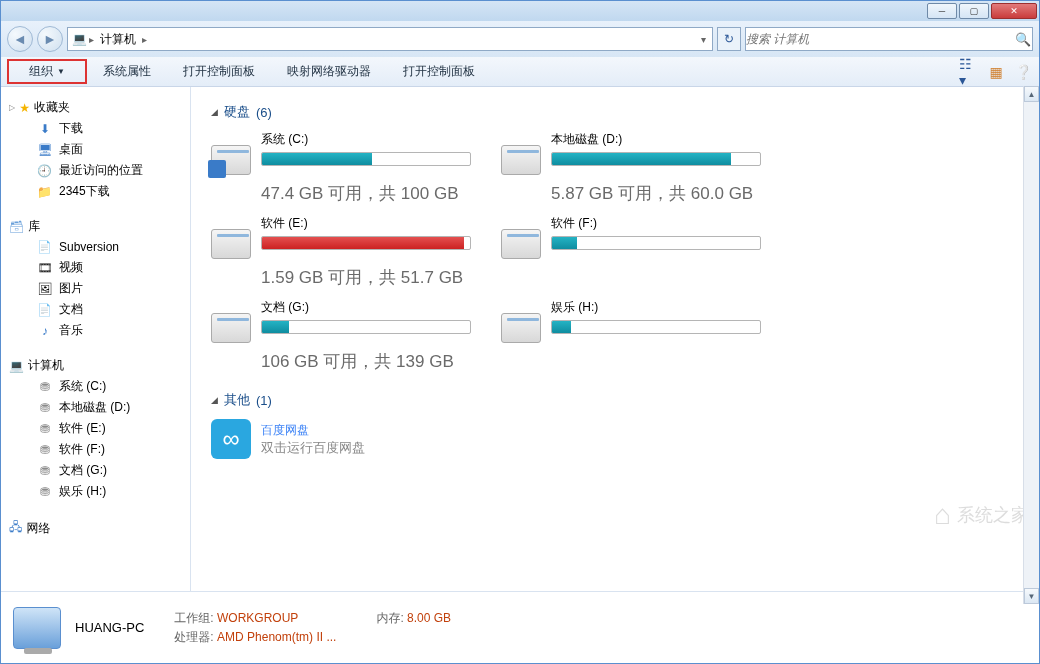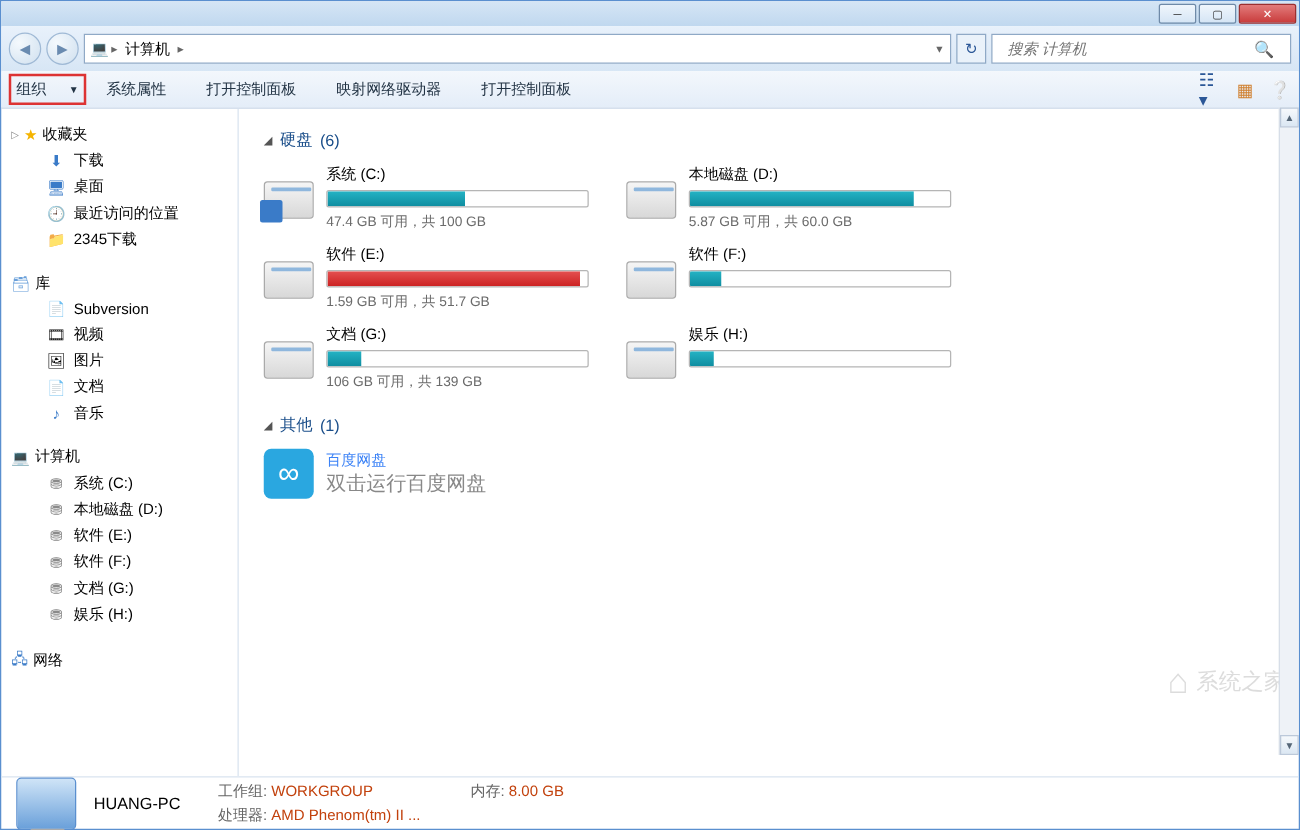--- a/index.html
+++ b/index.html
@@ -11,27 +11,27 @@
 .win-btn { width: 30px; height: 16px; margin-left: 2px; border: 1px solid #6f8aa8; border-radius: 2px; display: flex; align-items: center; justify-content: center; font-size: 9px; color: #333; background: linear-gradient(#f0f6fc,#d5e5f5); cursor: default; }
 .win-btn.close { background: linear-gradient(#e27b7b,#c93c3c); color: #fff; border-color: #9b2f2f; width: 46px; }
 
 
 .addr-row { height: 36px; background: linear-gradient(#e8f1fb, #d7e6f5); display: flex; align-items: center; padding: 4px 6px; gap: 4px; }
 .nav-back, .nav-fwd { width: 26px; height: 26px; border-radius: 50%; border: 1px solid #9fb9d5; background: radial-gradient(circle at 30% 30%, #f4f9fd, #d0e0ef); display: flex; align-items: center; justify-content: center; color: #6a8bb0; font-size: 14px; }
 .addr-box { flex: 1; height: 24px; border: 1px solid #8fa9c6; background: #fff; display: flex; align-items: center; padding: 0 4px; }
 .addr-box .seg { padding: 0 4px; color: #000; }
 .addr-box .chev { color: #666; font-size: 10px; padding: 0 2px; }
 .addr-refresh { width: 24px; height: 24px; border: 1px solid #8fa9c6; background: #eaf2fa; display: flex; align-items: center; justify-content: center; color: #2b5797; }
-.search-box { width: 240px; height: 24px; border: 1px solid #8fa9c6; background: #fff; display: flex; align-items: center; padding: 0 12px; }
+.search-box { width: 288px; height: 24px; border: 1px solid #8fa9c6; background: #fff; display: flex; align-items: center; padding: 0 0; }
 .search-box input { border: none; outline: none; flex: 1; font-size: 12px; color: #666; font-style: italic; }
 .search-box .mag { color: #2b5797; font-size: 13px; }
 
 
 .toolbar { height: 30px; background: linear-gradient(#f3f7fc, #e4edf8); border-bottom: 1px solid #c9d6e8; display: flex; align-items: center; padding: 0 6px; }
-.toolbar .org { border: 2px solid #d33; padding: 2px 4px; color: #234; display: flex; align-items: center; gap: 18px; }
+.toolbar .org { border: 2px solid #d33; padding: 2px 20px; color: #234; display: flex; align-items: center; gap: 4px; }
 .toolbar .org .tri { font-size: 8px; }
 .toolbar .titem { padding: 0 16px; color: #234; }
 .toolbar .right { margin-left: auto; display: flex; gap: 10px; align-items: center; color: #2b5797; }
 .toolbar .right .ico { width: 18px; height: 18px; display: flex; align-items: center; justify-content: center; font-size: 14px; }
 
 
 .body { flex: 1; display: flex; overflow: hidden; }
 .sidebar { width: 190px; border-right: 1px solid #d9e3f0; padding: 10px 0 0 8px; overflow: auto; }
 .tree-group { margin-bottom: 14px; }
 .tree-hdr { display: flex; align-items: center; gap: 4px; padding: 2px 0; color: #000; font-size: 12px; }
@@ -51,32 +51,32 @@
 .drive-tile { width: 260px; display: flex; gap: 10px; align-items: flex-start; }
 .drive-ico { width: 42px; height: 30px; background: linear-gradient(#f5f5f5,#d8d8d8); border: 1px solid #aaa; border-radius: 3px; position: relative; margin-top: 14px; }
 .drive-ico::after { content:""; position:absolute; top:4px; left:5px; width:32px; height:3px; background:#8fb7dd; border-radius:1px;}
 .drive-ico.sys::before { content:""; position:absolute; left:-4px; bottom:-4px; width:18px; height:18px; background:#3a7bc8; border-radius:2px;}
 .drive-info { flex: 1; }
 .drive-name { color: #000; font-size: 12px; margin-bottom: 4px; }
 .bar { width: 210px; height: 14px; border: 1px solid #b5b5b5; background: #fff; border-radius: 2px; overflow: hidden; }
 .bar .fill { height: 100%; }
 .fill.teal { background: linear-gradient(#24b3c4,#0f8da0); }
 .fill.red  { background: linear-gradient(#e45050,#c22); }
-.drive-stat { color: #6a6a6a; font-size: 11px; margin-top: 4px; }
+.drive-stat { color: #6a6a6a; font-size: 17px; margin-top: 16px; }
 
 .other-tile { display: flex; gap: 10px; align-items: center; margin-top: 6px; }
 .baidu-ico { width: 40px; height: 40px; background: #2aa7e0; border-radius: 6px; display: flex; align-items: center; justify-content: center; color: #fff; font-size: 24px; }
 .other-info .name { color: #3b82f6; }
-.other-info .sub { color: #888; font-size: 16px; text-align: right; }
+.other-info .sub { color: #888; font-size: 13px; text-align: right; }
 
 .watermark { position:absolute; right:10px; bottom:60px; color:#bbb; font-size:18px; opacity:.5; display:flex; align-items:center; gap:6px;}
 .watermark .house{ font-size:28px;}
 
 
-.details { height: 42px; border-top: 1px solid #d9e3f0; display: flex; align-items: center; padding: 4px 12px; gap: 14px; }
+.details { height: 72px; border-top: 1px solid #d9e3f0; display: flex; align-items: center; padding: 4px 12px; gap: 14px; }
 .comp-ico { width: 48px; height: 42px; background: linear-gradient(#cfe4f7,#6aa0da); border-radius: 4px; border: 1px solid #5a8fcf; position: relative; }
 .comp-ico::after{content:"";position:absolute;left:10px;bottom:-6px;width:28px;height:6px;background:#aaa;border-radius:2px;}
 .details .col { display: grid; grid-template-columns: auto auto; column-gap: 40px; row-gap: 2px; font-size: 12px; }
 .details .lbl { color: #666; }
 .details .val { color: #c2410c; }
 .details .name { font-size: 13px; color: #000; margin-right: 16px; }
 
 .vscroll { position: absolute; right: 1px; top: 86px; bottom: 60px; width: 16px; background: #eef2f7; border-left: 1px solid #d7dee8; }
 .vscroll .btn { height: 16px; background: linear-gradient(#f6f9fc,#dbe7f3); border: 1px solid #bcc9da; display:flex;align-items:center;justify-content:center;font-size:8px;color:#567;}
 .vscroll .thumb { margin-top: 0; height: 100%; }

